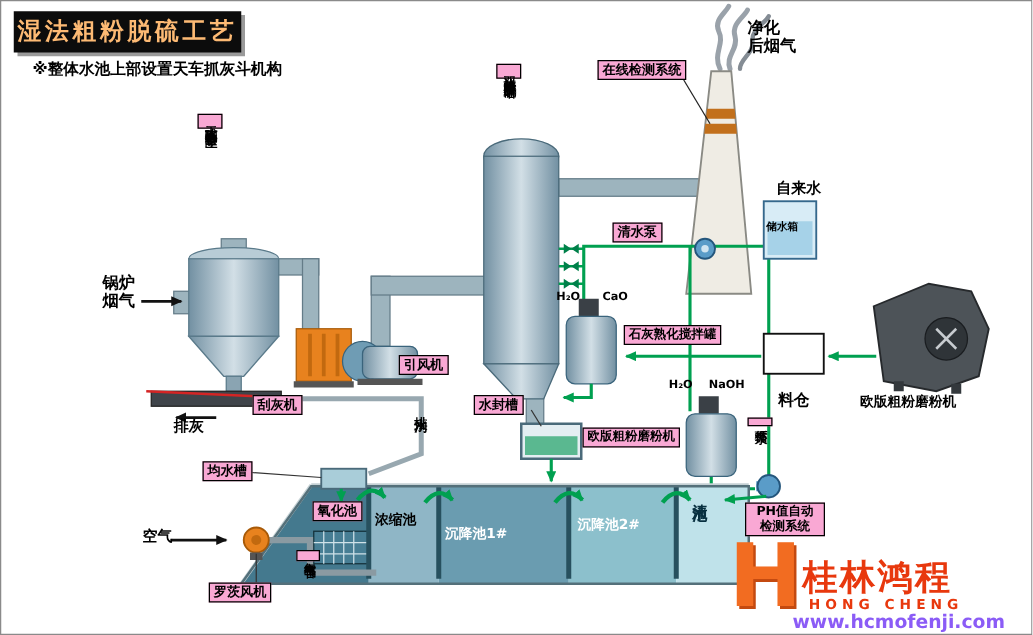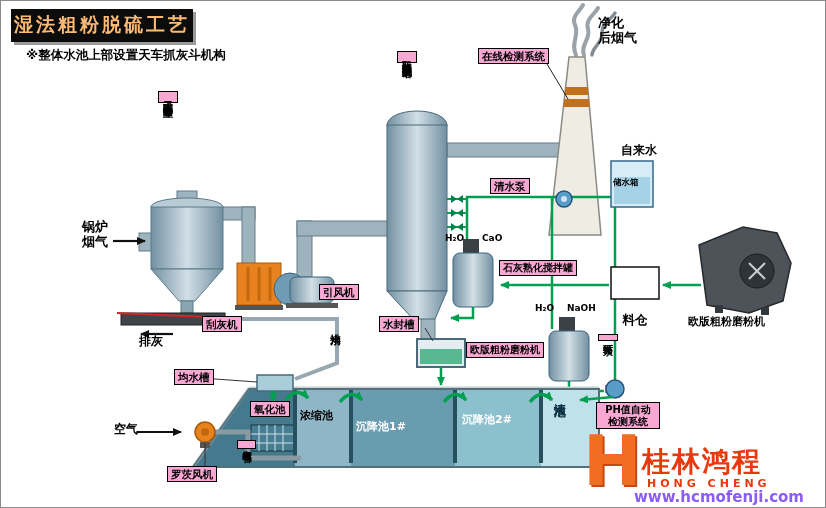--- a/index.html
+++ b/index.html
@@ -240,21 +240,21 @@
 <div class="lbl" style="left:687px; top:315px; font-size:11px;">欧版粗粉磨粉机</div>
 <div class="lbl box" style="left:318px; top:283px; font-size:10.5px;">引风机</div>
 <div class="lbl box" style="left:201px; top:315px; font-size:10.5px;">刮灰机</div>
 <div class="lbl" style="left:138px; top:334px; font-size:12px;">排灰</div>
 <div class="lbl v" style="left:329px; top:324px; font-size:10.5px;">排水沟</div>
 <div class="lbl box" style="left:378px; top:315px; font-size:10.5px;">水封槽</div>
 <div class="lbl box" style="left:465px; top:341px; font-size:10px;">欧版粗粉磨粉机</div>
 <div class="lbl" style="left:534px; top:302px; font-size:9px;">H₂O</div>
 <div class="lbl" style="left:566px; top:302px; font-size:9px;">NaOH</div>
 <div class="lbl box v" style="left:597px; top:333px; font-size:10px;">循环泵</div>
-<div class="lbl box" style="left:161px; top:368px; font-size:10.5px;margin-left:12px;">均水槽</div>
+<div class="lbl box" style="left:161px; top:368px; font-size:10.5px;">均水槽</div>
 <div class="lbl box" style="left:249px; top:400px; font-size:10.5px;">氧化池</div>
 <div class="lbl" style="left:299px; top:409px; font-size:11px;">浓缩池</div>
 <div class="lbl w" style="left:355px; top:420px; font-size:11px;">沉降池1#</div>
 <div class="lbl w" style="left:461px; top:413px; font-size:11px;">沉降池2#</div>
 <div class="lbl v" style="left:551px; top:392px; font-size:12px; color:#083040;">清水池</div>
 <div class="lbl box" style="left:595px; top:401px; font-size:10px; width:64px;">
   <div>PH值自动</div>
   <div>检测系统</div>
 </div>
 <div class="lbl" style="left:113px; top:422px; font-size:12px;">空气</div>

